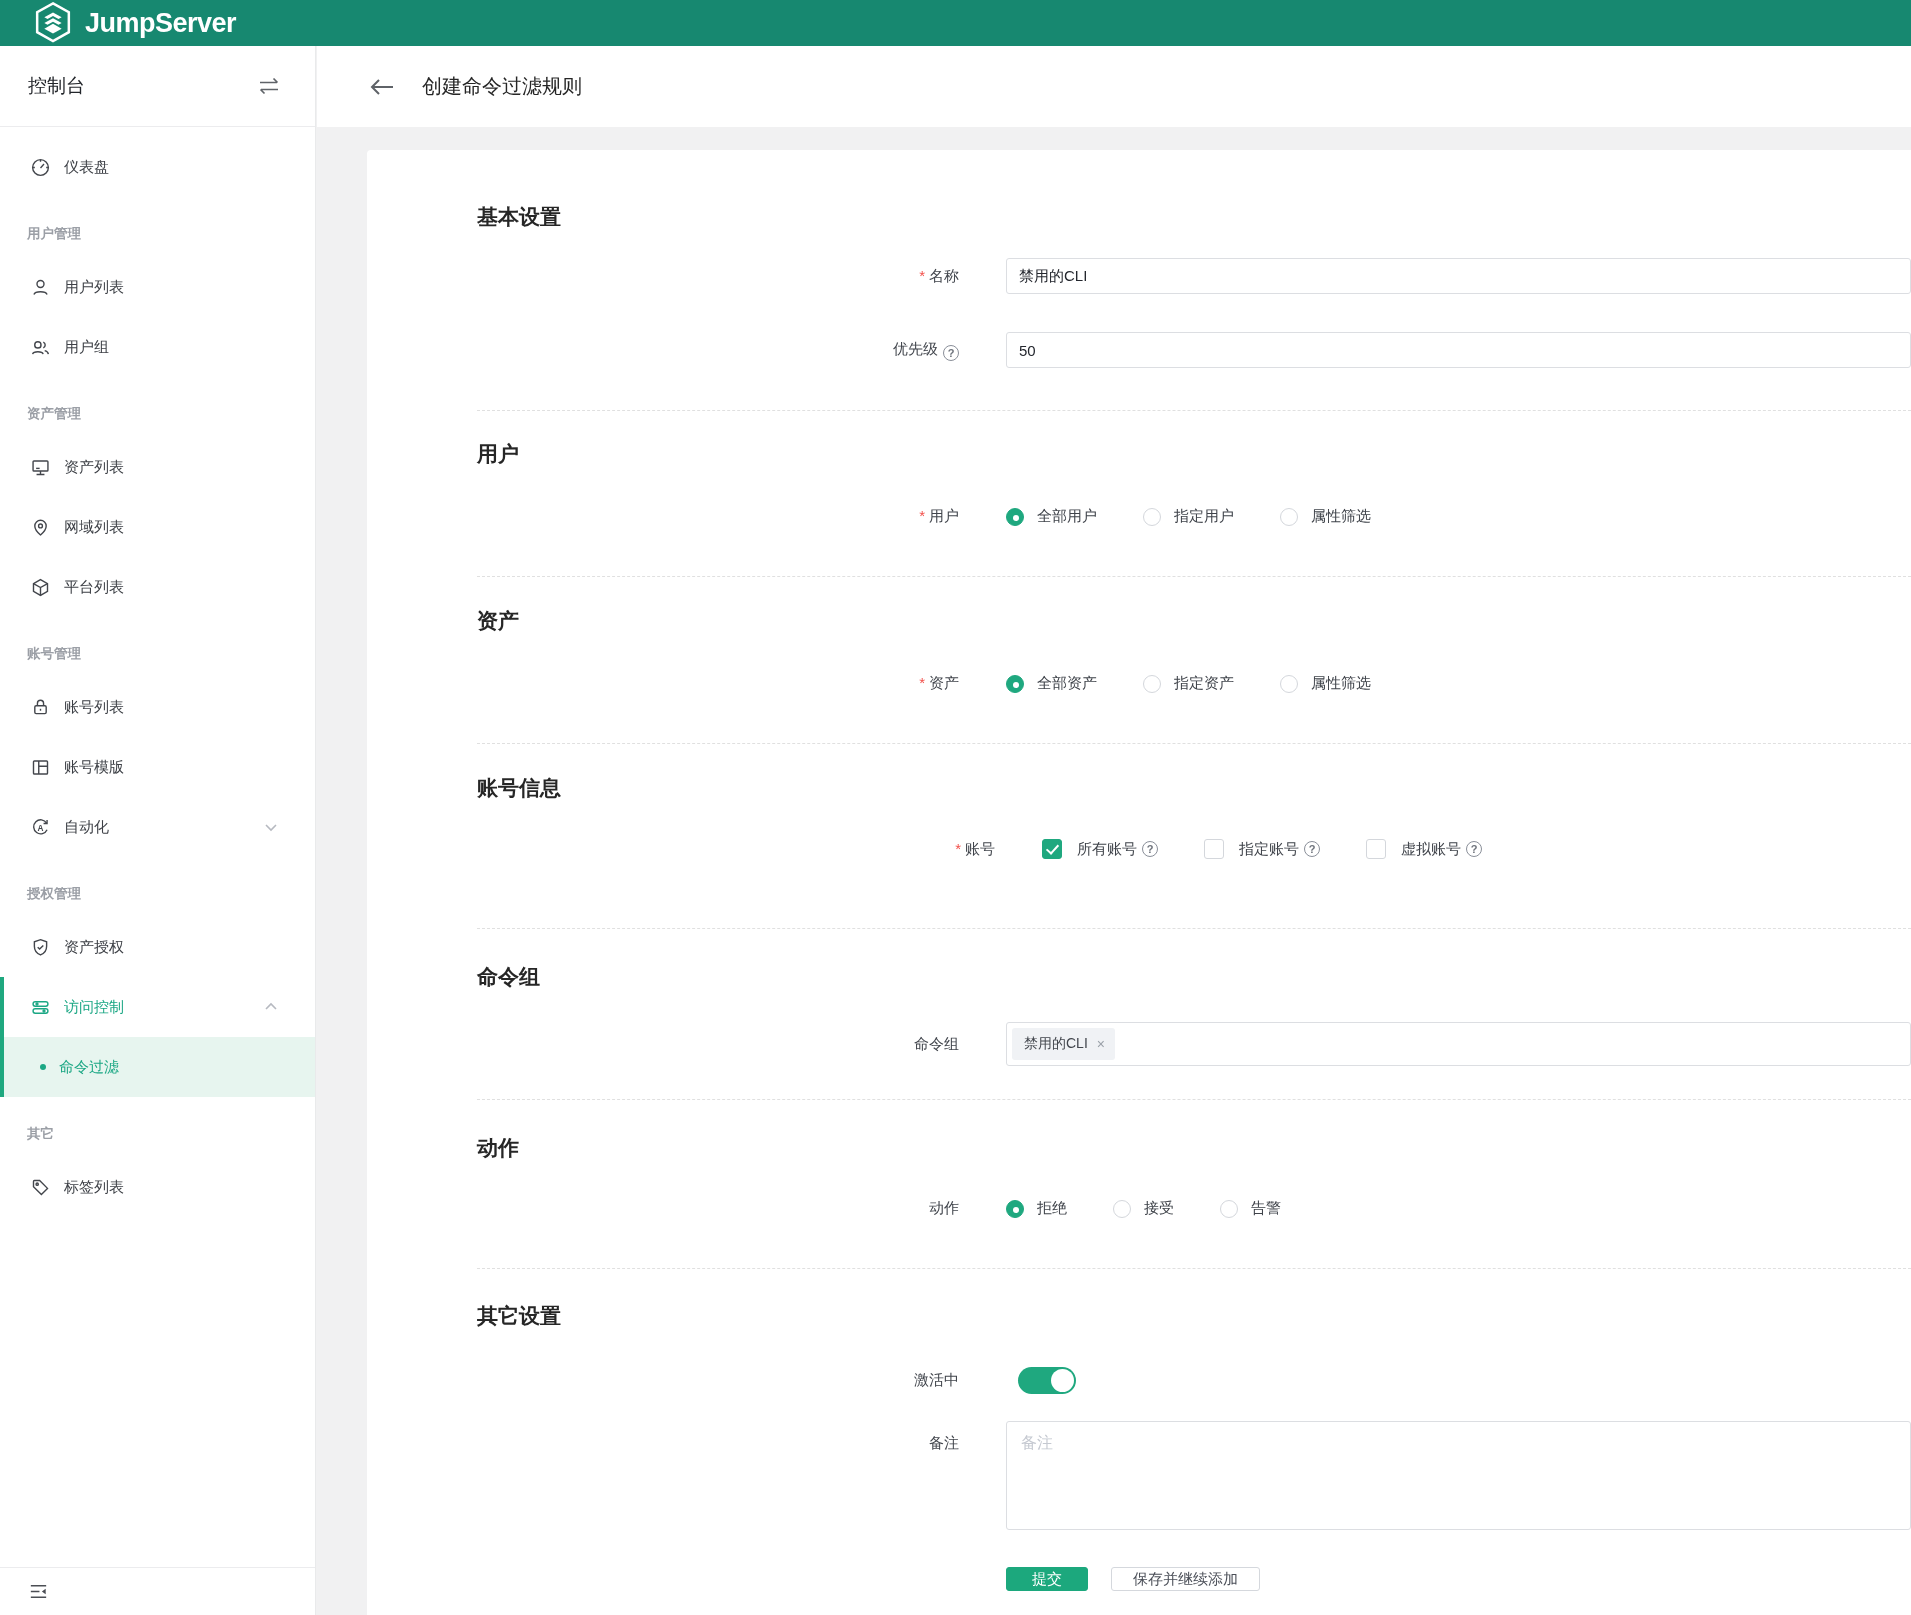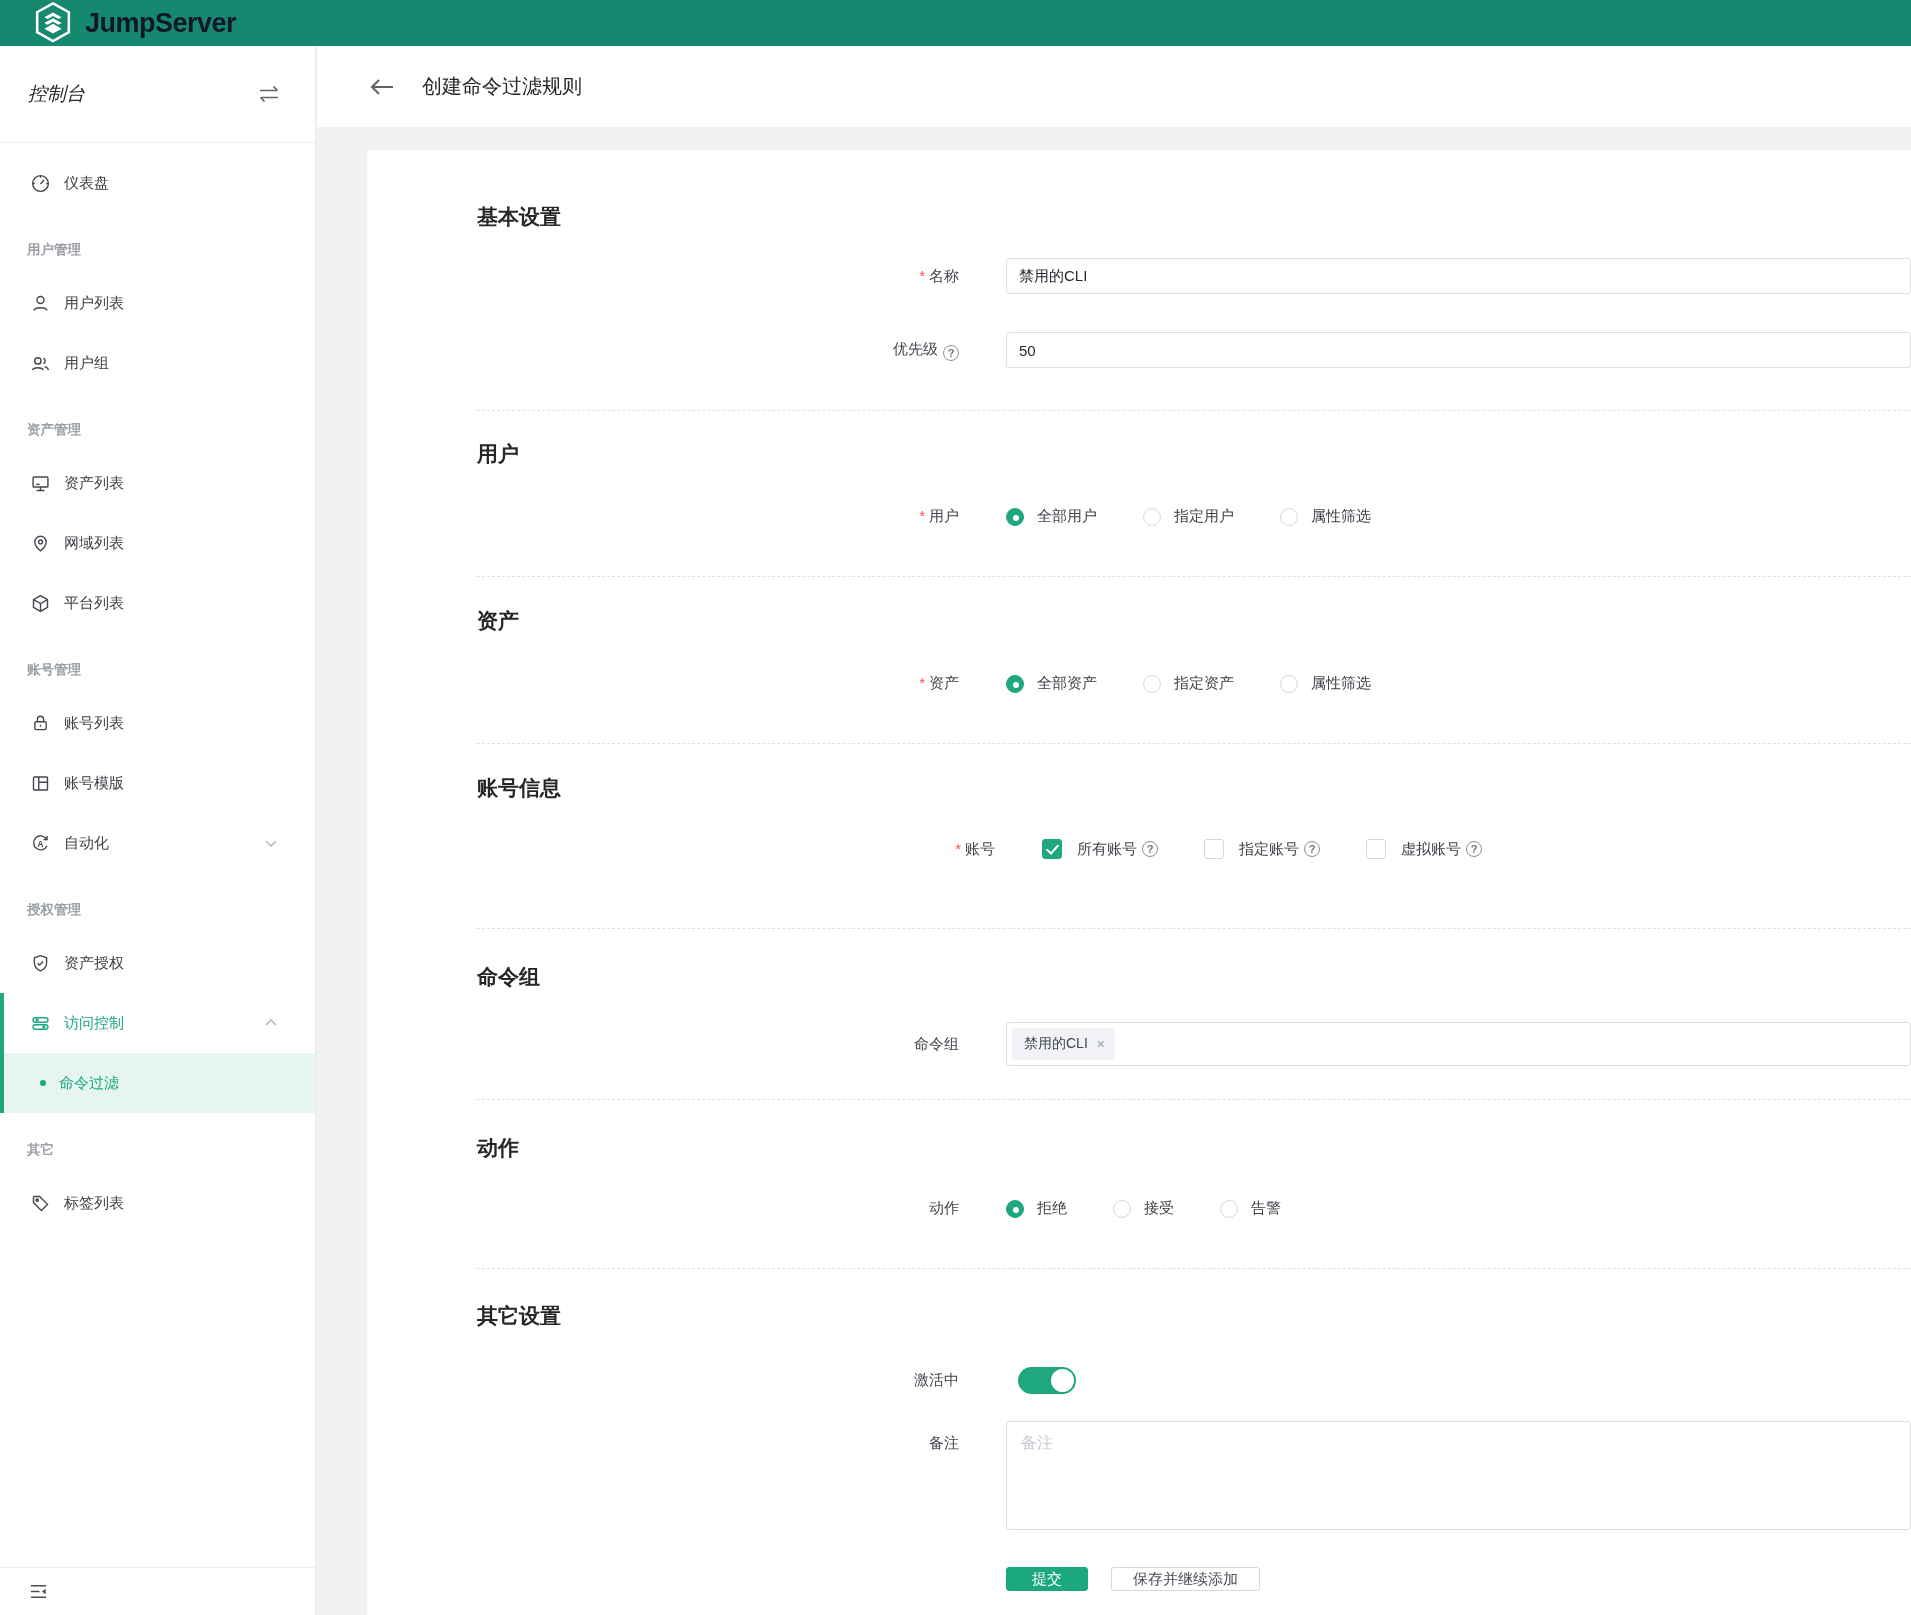--- a/index.html
+++ b/index.html
@@ -2,25 +2,25 @@
 <html><head>
 <meta charset="utf-8">
 <style>
   * { margin:0; padding:0; box-sizing:border-box; }
   html,body { width:1911px; height:1615px; overflow:hidden; }
   body { font-family:"Liberation Sans","DejaVu Sans",sans-serif; background:#f1f1f2; color:#3d4046; position:relative; }
 
   
   .topbar { position:absolute; left:0; top:0; width:100%; height:46px; background:#178870; display:flex; align-items:center; padding-left:33px; }
   .logo-icon { width:40px; height:44px; margin-right:12px; display:flex; align-items:center; }
-  .brand { color:#0f172a; font-size:27px; font-weight:bold; letter-spacing:-0.5px; }
+  .brand { color:#ffffff; font-size:27px; font-weight:bold; letter-spacing:-0.5px; }
 
   
   .sidebar { position:absolute; left:0; top:46px; bottom:0; width:316px; background:#fff; border-right:1px solid #e9eaeb; }
-  .sidebar-head { height:97px; border-bottom:1px solid #ececee; display:flex; align-items:center; padding:0 34px 0 28px;font-style:italic; }
+  .sidebar-head { height:81px; border-bottom:1px solid #ececee; display:flex; align-items:center; padding:0 34px 0 28px; }
   .sidebar-title { font-size:19px; color:#23262b; }
   .swap-icon { margin-left:auto; color:#5f6368; display:flex; }
   .menu { padding-top:10px; }
   .menu-row { height:60px; display:flex; align-items:center; padding-left:30px; cursor:pointer; }
   .menu-row .mi { width:21px; height:21px; margin-right:13px; color:#43464c; flex:0 0 21px; display:flex; align-items:center; }
   .menu-row .ml { font-size:15px; color:#3d4046; }
   .menu-header { height:60px; display:flex; align-items:center; padding:14px 0 0 27px; font-size:13.5px; font-weight:bold; color:#9b9fa6; }
   .menu-row .chev { margin-left:auto; margin-right:36px; color:#b6b9c0; display:flex; }
   .menu-row.active-parent { border-left:4px solid #1fa87f; padding-left:26px; }
   .menu-row.active-parent .ml, .menu-row.active-parent .mi { color:#1ba784; }

